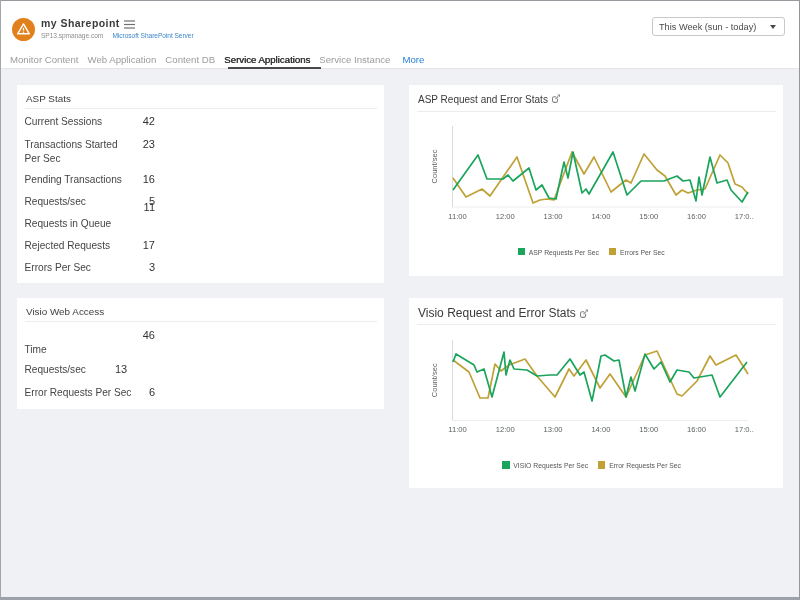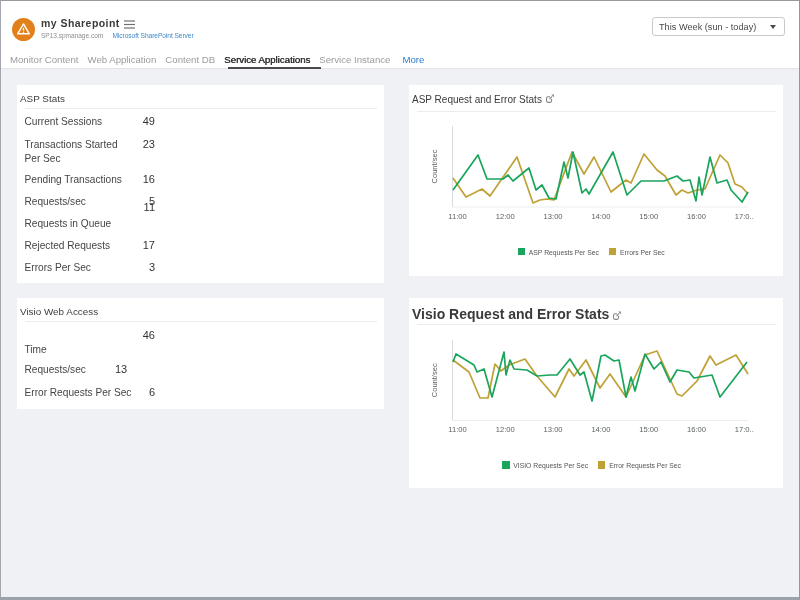--- a/index.html
+++ b/index.html
@@ -1,20 +1,20 @@
 <!DOCTYPE html>
 <html><head><meta charset="utf-8"><style>
 *{margin:0;padding:0;box-sizing:border-box}
 body{width:800px;height:600px;font-family:"Liberation Sans",sans-serif;position:relative;
 background:#f0f1f4;overflow:hidden}
 .frame{position:absolute;inset:0;border-left:1px solid #a2a6ae;border-right:1px solid #94969c;
 border-bottom:3px solid #9da2aa;border-top:1px solid #97999f;pointer-events:none;z-index:50}
 .hdr{position:absolute;left:0;top:0;width:800px;height:69px;background:#fff;border-bottom:1px solid #e4e4e4}
 .card{position:absolute;background:#fff;font-size:10.15px;color:#454545}
-.ctitle{position:absolute;left:3px;top:8px;font-size:9.9px;color:#3d3d3d}
+.ctitle{position:absolute;left:9px;top:8px;font-size:9.9px;color:#3d3d3d}
 .csep{position:absolute;left:7.5px;right:7.5px;top:23px;border-top:1px solid #ececec}
 .tab{display:inline-block;color:#9b9b9b;font-size:9.65px;margin-right:9px}
 </style></head><body>
 <div class="hdr">
   <svg width="23" height="23" style="position:absolute;left:12px;top:17.5px">
     <circle cx="11.5" cy="11.5" r="11.5" fill="#e2811c"></circle>
     <path d="M11.5 5.9 L17.3 15.8 H5.7 Z" fill="none" stroke="#fff" stroke-width="1.4" stroke-linejoin="round"></path>
     <line x1="11.5" y1="9.8" x2="11.5" y2="12.6" stroke="#fff" stroke-width="1.3"></line>
     <circle cx="11.5" cy="14.3" r="0.75" fill="#fff"></circle>
   </svg>
@@ -35,21 +35,21 @@
   <div style="position:absolute;left:10px;top:48.8px;white-space:nowrap">
     <span class="tab">Monitor Content</span><span class="tab">Web Application</span><span class="tab">Content DB</span><span class="tab" style="color:#2e2e2e;text-shadow:0.35px 0 0 #2e2e2e">Service Applications</span><span class="tab">Service Instance</span><span class="tab" style="color:#2a7fd4;margin-left:3px">More</span>
   </div>
   <div style="position:absolute;left:228px;top:67px;width:93px;height:2px;background:#4a4a4a"></div>
 </div>
 
 <div class="card" style="left:17px;top:85px;width:367px;height:198px">
   <div class="ctitle">ASP Stats</div>
     <div class="csep"></div>
   <div style="position:absolute;left:7.5px;top:31.0px;width:200px">Current Sessions</div>
-    <div style="position:absolute;left:98px;top:30.0px;width:40px;text-align:right;font-size:11px;color:#333">49</div>
+    <div style="position:absolute;left:98px;top:30.0px;width:40px;text-align:right;font-size:11px;color:#333">42</div>
   <div style="position:absolute;left:7.5px;top:53.5px;width:200px">Transactions Started</div>
     <div style="position:absolute;left:7.5px;top:67.5px">Per Sec</div>
     <div style="position:absolute;left:98px;top:52.5px;width:40px;text-align:right;font-size:11px;color:#333">23</div>
   <div style="position:absolute;left:7.5px;top:89.0px;width:200px">Pending Transactions</div>
     <div style="position:absolute;left:98px;top:88.0px;width:40px;text-align:right;font-size:11px;color:#333">16</div>
   <div style="position:absolute;left:7.5px;top:110.5px;width:200px">Requests/sec</div>
     <div style="position:absolute;left:98px;top:109.5px;width:40px;text-align:right;font-size:11px;color:#333">5</div>
   <div style="position:absolute;left:7.5px;top:133.0px;width:200px">Requests in Queue</div>
     <div style="position:absolute;left:98px;top:116px;width:40px;text-align:right;font-size:11px;color:#333">11</div>
   <div style="position:absolute;left:7.5px;top:155.0px;width:200px">Rejected Requests</div>
@@ -92,21 +92,21 @@
 <text font-size="7.5" fill="#5b6062" text-anchor="middle" transform="translate(27.5,81.5) rotate(-90)">Count/sec</text>
 </svg>
     </div>
   <div style="position:absolute;left:108.5px;top:162.5px;font-size:6.8px;color:#555">
     <span style="display:inline-block;width:7.5px;height:7.5px;background:#1aa45c;vertical-align:-1px"></span>&nbsp;&nbsp;ASP Requests Per Sec
     <span style="display:inline-block;width:7.5px;height:7.5px;background:#bfa136;margin-left:8px;vertical-align:-1px"></span>&nbsp;&nbsp;Errors Per Sec
   </div>
 </div>
 
 <div class="card" style="left:409px;top:298px;width:374px;height:190px">
-  <div class="ctitle" style="font-size:14px;font-weight:700;color:#3a3a3a">Visio Request and Error Stats<svg width="9.5" height="9.5" viewBox="0 0 10 10" style="position:relative;top:1px;margin-left:3px">
+  <div class="ctitle" style="font-size:12px;font-weight:400;color:#3a3a3a">Visio Request and Error Stats<svg width="9.5" height="9.5" viewBox="0 0 10 10" style="position:relative;top:1px;margin-left:3px">
         <path d="M6.9 5.1 v2.1 a1.6 1.6 0 0 1 -1.6 1.6 H3.2 a1.6 1.6 0 0 1 -1.6 -1.6 V4.4 a1.6 1.6 0 0 1 1.6 -1.6 h2.1" fill="none" stroke="#858585" stroke-width="1.1"></path>
         <line x1="4.7" y1="5.3" x2="7.6" y2="2.4" stroke="#858585" stroke-width="1.1"></line>
         <polygon points="6.6,0.6 9.4,0.6 9.4,3.4" fill="#858585"></polygon>
       </svg></div>
   <div class="csep" style="top:26px"></div>
   <div style="position:absolute;left:0;top:0;width:374px;height:190px">
       <svg width="374" height="200" style="position:absolute;left:0;top:0" font-family="Liberation Sans, sans-serif">
 <line x1="43.5" y1="42" x2="43.5" y2="122.5" stroke="#d9dcde" stroke-width="1"></line>
 <line x1="43.5" y1="122.5" x2="339" y2="122.5" stroke="#ededed" stroke-width="1"></line>
 <polyline points="44,62 60,74 71,100 79,100 86,66 92,73 100,67 116,61 128,78 146,99 160,71 165,78 177,62 191,90 201,76 217,99 236,57 248,53 268,96 273,98 288,83 301,58 307,67 327,57 339,76" fill="none" stroke="#bfa136" stroke-width="1.7" stroke-linejoin="round"></polyline>

